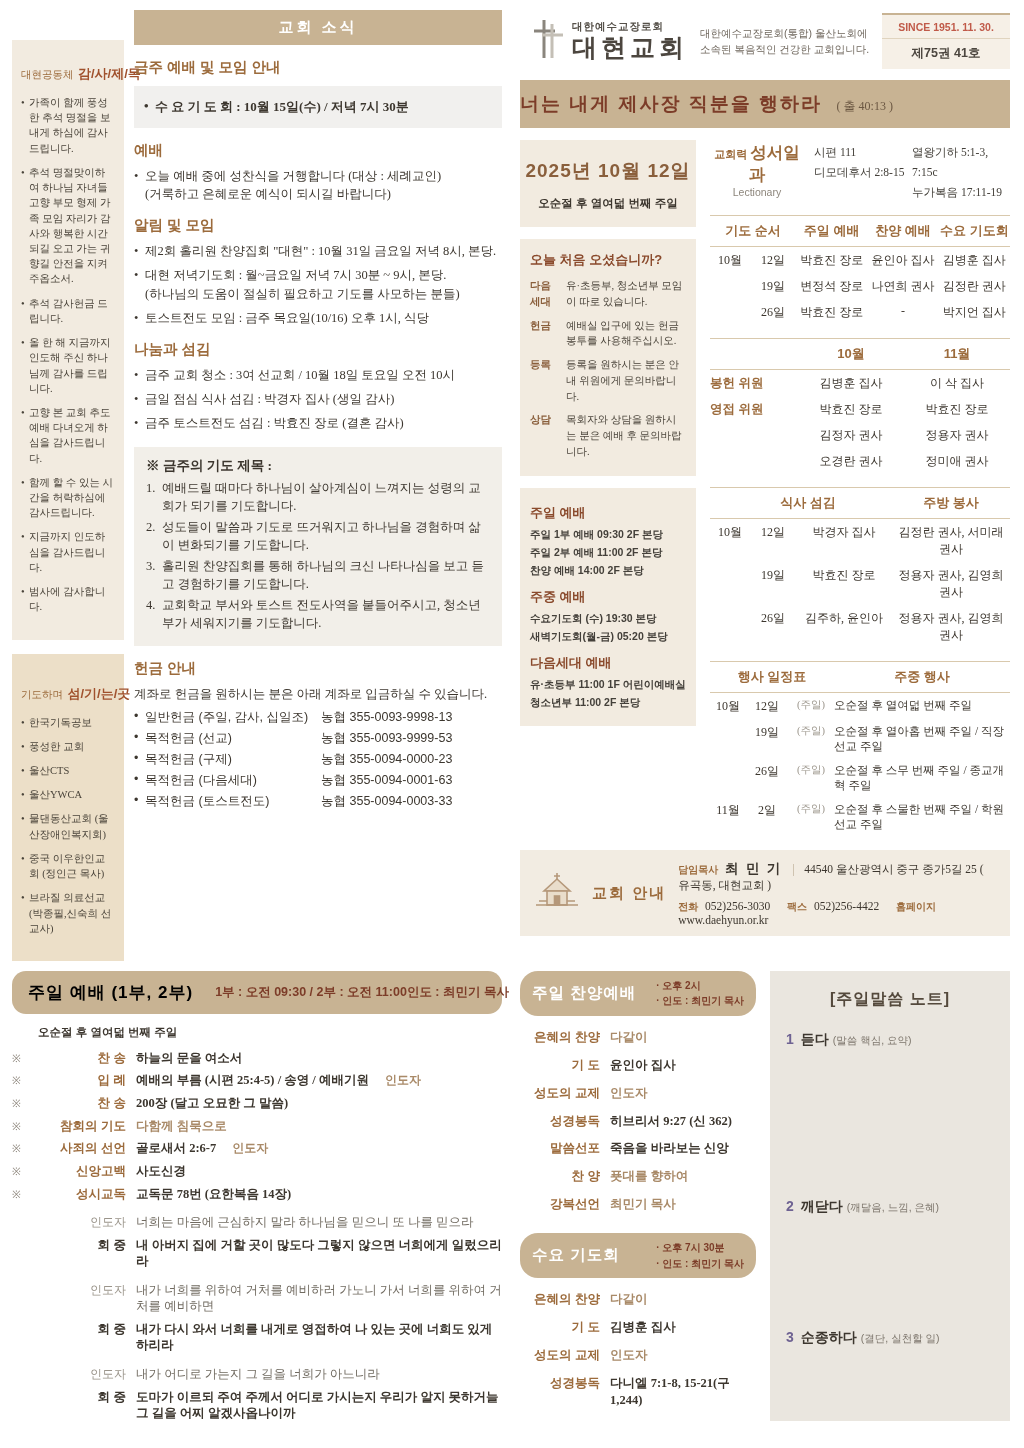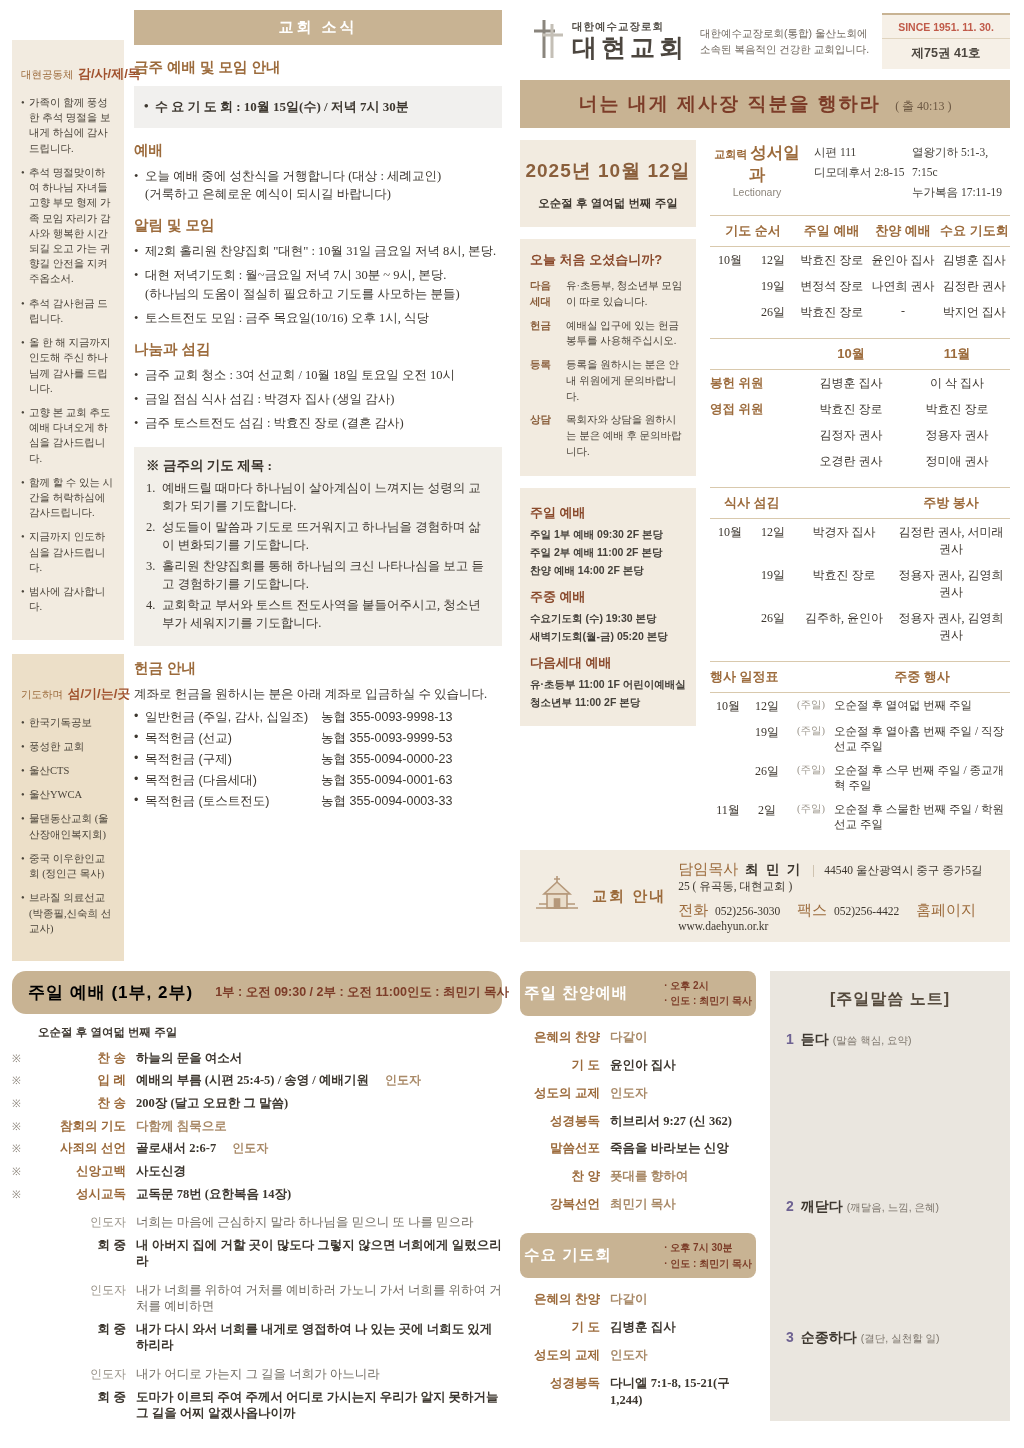--- a/index.html
+++ b/index.html
@@ -44,21 +44,21 @@
   
   .t-right{width:512px;padding:10px 14px 0 8px}
   .masthead{display:flex;align-items:center;height:62px}
   .cross-icon{margin:0 6px 0 10px}
   .lg-denom{font-size:10.5px;font-weight:bold;color:#555049;letter-spacing:1px}
   .lg-name{font-size:25px;font-weight:bold;color:#4c463f;letter-spacing:4px;line-height:1.1}
   .lg-desc{font-size:10.5px;color:#6f675d;line-height:1.55;margin-left:12px}
   .mh-box{margin-left:auto;width:128px;background:#f6f0e7;text-align:center;border-top:2px solid var(--tan);padding-bottom:7px}
   .mh-since{color:var(--red);font-size:10.5px;font-weight:bold;padding:6px 0 5px;border-bottom:1px solid #e0d4bf}
   .mh-issue{font-size:12.5px;font-weight:bold;color:#4c463f;padding-top:6px}
-  .banner{background:var(--tan);margin-top:8px;text-align:center;padding:11px 0}
+  .banner{background:var(--tan);margin-top:8px;padding:11px 0}
   .bn-t{font-size:19px;font-weight:bold;color:var(--maroon);letter-spacing:2px}
   .bn-r{font-size:12px;color:#6b5742;margin-left:10px;font-family:var(--serif)}
   .rt-body{display:flex;gap:14px;margin-top:12px}
   .lcol{width:176px;flex:none}
   .box{background:var(--boxbg);padding:12px 10px}
   .datebox{text-align:center;padding:18px 4px 16px}
   .d1{font-size:19px;font-weight:bold;color:#8a5f3c;letter-spacing:1px}
   .d2{font-size:11.5px;font-weight:bold;margin-top:12px}
   .visitor{margin-top:12px;padding:12px 10px 8px}
   .v-title{font-size:13px;font-weight:bold;color:#8a4a2c;margin-bottom:9px}
@@ -78,30 +78,30 @@
   .lect-cols{flex:1;display:flex}
   .lect-col{width:50%;font-size:11.5px;line-height:1.75;color:#44403a;font-family:var(--serif)}
   .tbl{margin-top:13px}
   .tb-head{display:grid;border-top:1px solid var(--line);border-bottom:1px solid var(--line);padding:6px 0;color:var(--brown);font-weight:bold;font-size:13px;align-items:center}
   .tb-row{display:grid;font-size:12px;padding:5px 0 4px;font-family:var(--serif)}
   .g-duty{grid-template-columns:40px 46px 1fr 1fr 1fr}
   .g-comm{grid-template-columns:88px 1fr 1fr}
   .g-meal{grid-template-columns:40px 46px 96px 1fr}
   .g-evt{grid-template-columns:36px 42px 46px 1fr}
   .tc{text-align:center}
-  .tl{text-align:left}
+  .tl{text-align:center}
   .cl{font-weight:bold;color:var(--brown);font-family:"Liberation Sans",sans-serif;font-size:12.5px}
   .evt-tag{color:#9a948a;font-size:10.5px;text-align:center}
   .evt-t{font-size:11.5px}
   .span2{grid-column:1/3}.span3{grid-column:1/4}
   .footerbox{display:flex;align-items:center;gap:12px;background:#f2ece2;margin-top:14px;padding:10px 14px;min-height:78px}
   .f-title{font-size:15px;font-weight:bold;color:var(--brown);letter-spacing:2px;white-space:nowrap}
   .f-lines{font-size:11.5px;font-family:var(--serif)}
   .f-l2{margin-top:7px}
-  .f-pl,.f-tl{color:var(--brown);font-size:15px;font-family:"Liberation Sans",sans-serif;font-weight:normal;margin-right:4px}
+  .f-pl,.f-tl{color:var(--brown);font-size:10px;font-family:"Liberation Sans",sans-serif;font-weight:bold;margin-right:4px}
   .f-p{font-weight:bold;font-size:13.5px;letter-spacing:2px}
   .f-sep{color:#b9a98f;margin:0 7px}
   .f-sp{margin-left:14px}
   
   .bottom{display:flex;margin-top:8px}
   .b-left{width:512px;padding:2px 10px 0 12px}
   .ow-hdr{display:flex;align-items:center;background:var(--tan);border-radius:14px;padding:10px 16px}
   .owh-t{color:#000000;font-weight:bold;font-size:17px;letter-spacing:1px;white-space:nowrap}
   .owh-time{color:var(--maroon);font-weight:bold;font-size:12.5px;margin-left:22px;white-space:nowrap}
   .owh-lead{color:var(--maroon);font-weight:bold;font-size:12.5px;margin-left:auto;white-space:nowrap}
@@ -112,21 +112,21 @@
   .ow-t{font-weight:bold;font-family:var(--serif)}
   .ow-p{color:var(--mut);font-weight:bold;margin-left:16px;font-size:12px}
   .ow-t .mut,.mut{color:var(--mut)}
   .ow-row.rl .ow-l{color:#9a948a;font-weight:normal;font-size:12px}
   .ow-row.rl .ow-t{color:#716b61;font-weight:normal}
   .ow-row.rc .ow-l{color:var(--ink)}
   .gap{margin-top:12px}
   .b-right{flex:1;padding:2px 14px 0 8px}
   .br-top{display:flex;gap:14px}
   .svc-col{width:236px;flex:none}
-  .svc-hdr{display:flex;align-items:center;background:var(--tan);border-radius:8px;padding:7px 4px}
+  .svc-hdr{display:flex;align-items:center;background:var(--tan);border-radius:18px;padding:7px 12px}
   .sh-t{color:#fff;font-weight:bold;font-size:15.5px;white-space:nowrap;letter-spacing:1px}
   .sh-info{margin-left:auto;font-size:10px;color:var(--maroon);font-weight:bold;line-height:1.55;white-space:nowrap}
   .sh-info div::before{content:"· "}
   .svc-rows{margin:13px 0 0}
   .svc-row{display:flex;margin:11px 0;font-size:12.5px;line-height:1.35;align-items:baseline}
   .sv-l{min-width:80px;text-align:right;font-weight:bold;color:var(--brown);white-space:nowrap;margin-right:10px;font-size:12.5px}
   .sv-t{font-weight:bold;font-family:var(--serif)}
   .wed{margin-top:20px}
   .notes{flex:1;background:#eae6df;padding:14px 16px;min-height:450px}
   .nt-title{text-align:center;font-size:16px;font-weight:bold;color:#54493c;margin:4px 0 20px;letter-spacing:1px}

